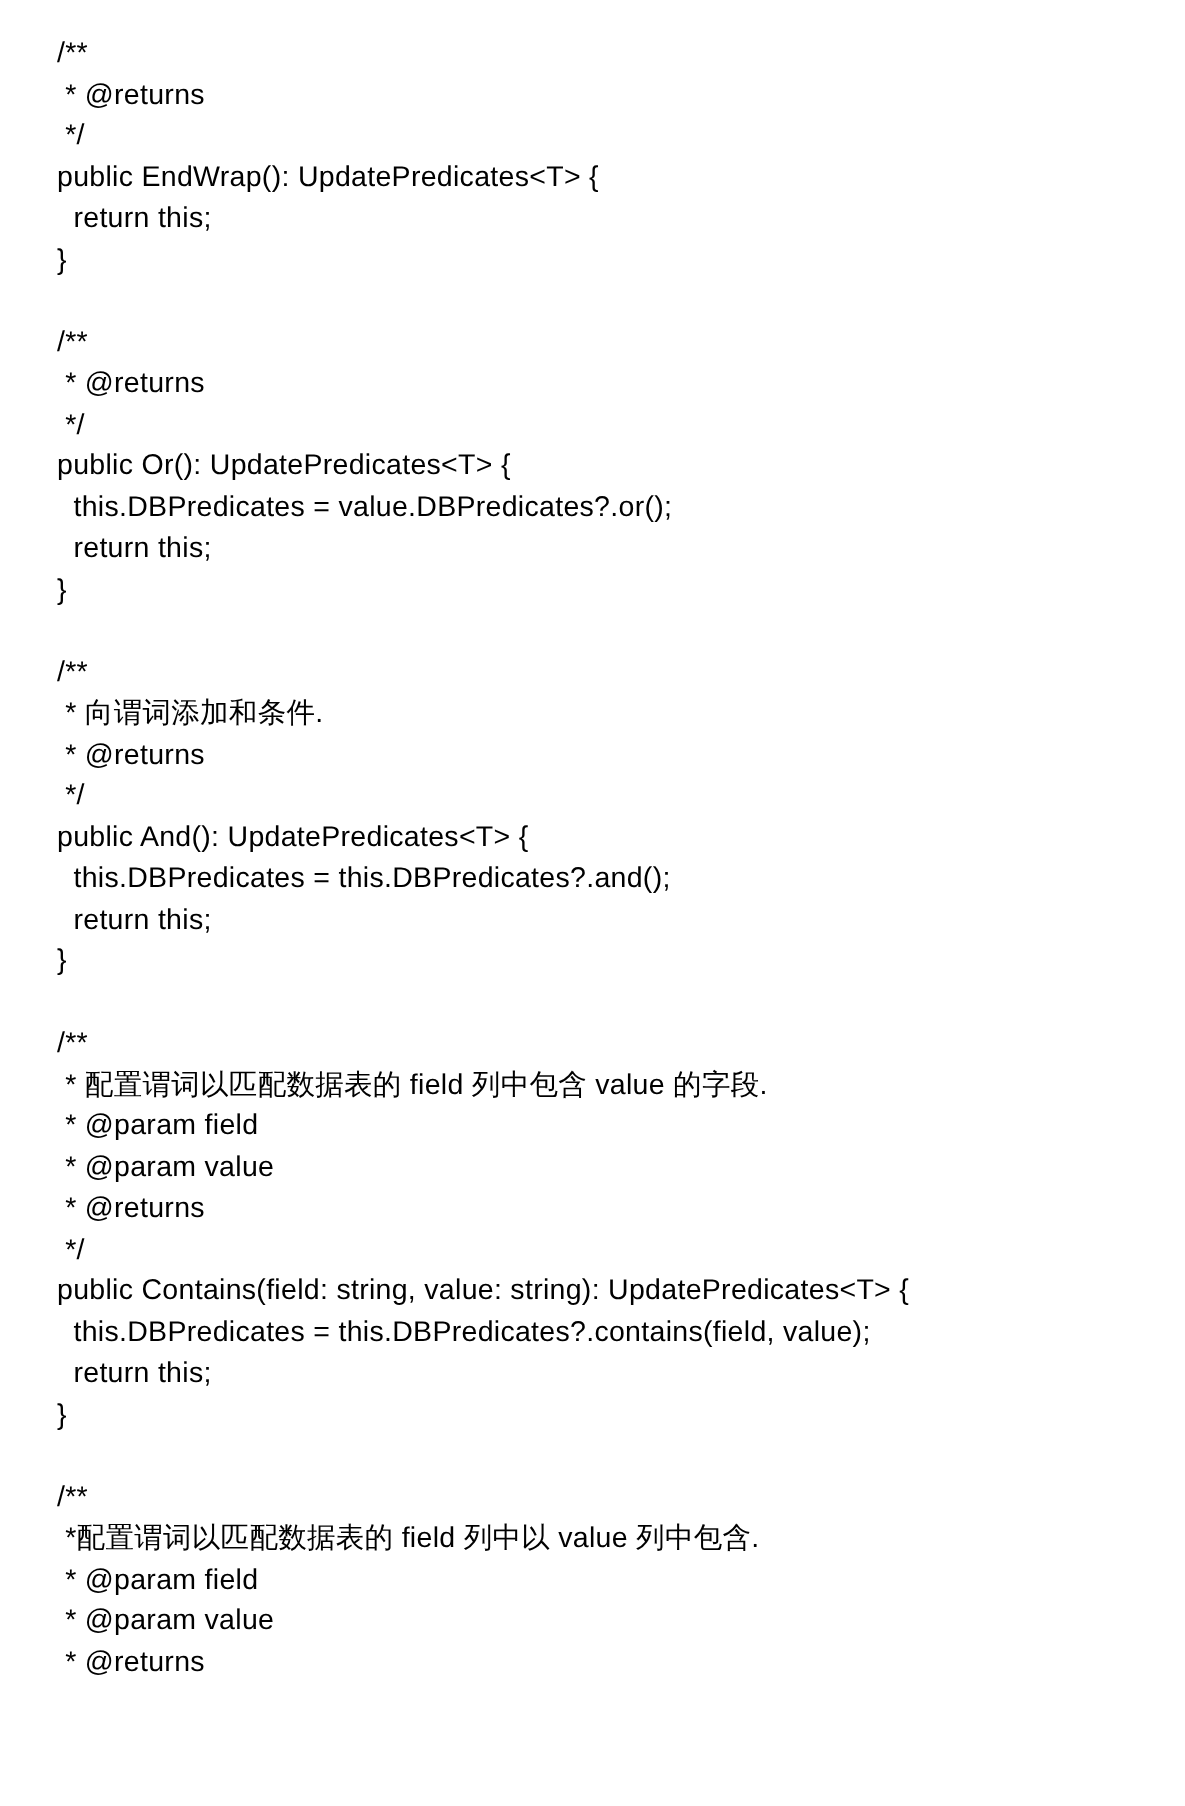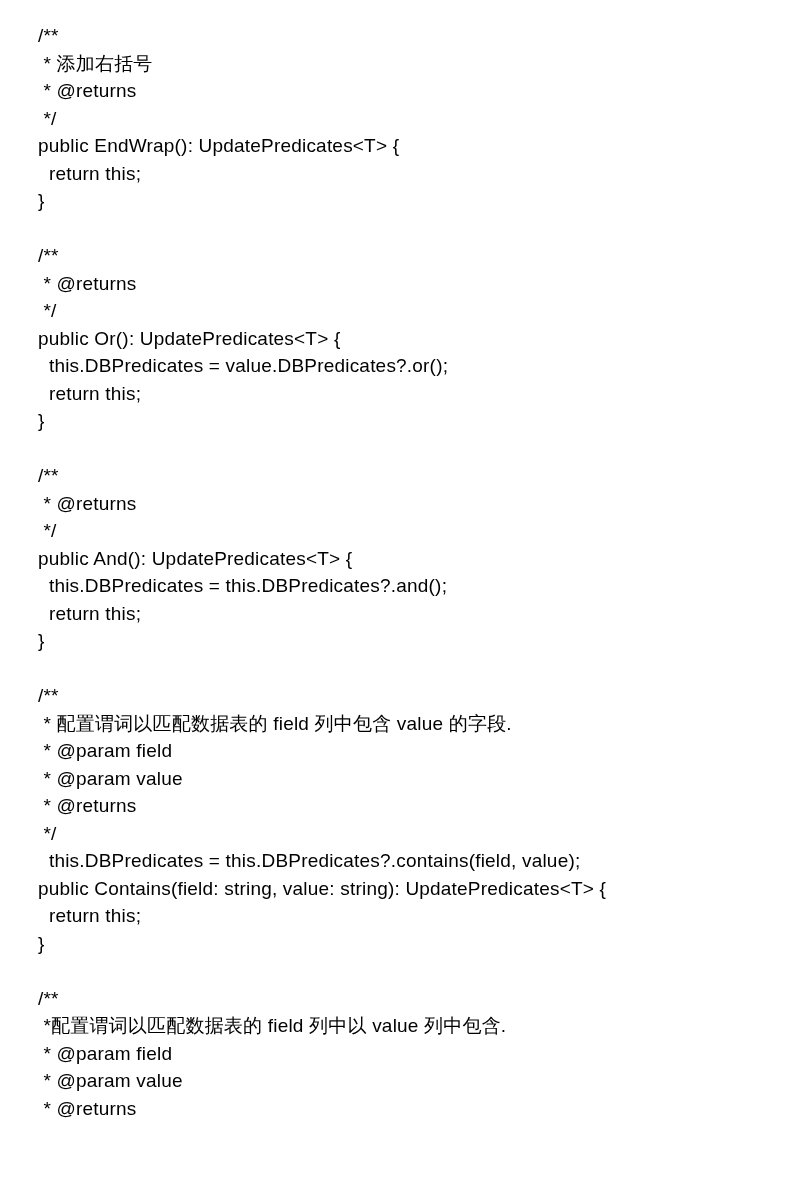--- a/index.html
+++ b/index.html
@@ -33,57 +33,57 @@
     font-weight: 400;
   }
 </style>
 </head>
 <body>
 
 <div class="code-page">
 
   <div class="code-section">
     <div class="code-line">/**</div>
-    <div class="code-line"> * 添加右括号</div>
     <div class="code-line"> * @returns</div>
     <div class="code-line"> */</div>
     <div class="code-line">public EndWrap(): UpdatePredicates&lt;T&gt; {</div>
     <div class="code-line">  return this;</div>
     <div class="code-line">}</div>
   </div>
 
   <div class="code-section">
     <div class="code-line">/**</div>
     <div class="code-line"> * @returns</div>
     <div class="code-line"> */</div>
     <div class="code-line">public Or(): UpdatePredicates&lt;T&gt; {</div>
     <div class="code-line">  this.DBPredicates = value.DBPredicates?.or();</div>
     <div class="code-line">  return this;</div>
     <div class="code-line">}</div>
   </div>
 
   <div class="code-section">
     <div class="code-line">/**</div>
+    <div class="code-line"> * 向谓词添加和条件.</div>
     <div class="code-line"> * @returns</div>
     <div class="code-line"> */</div>
     <div class="code-line">public And(): UpdatePredicates&lt;T&gt; {</div>
     <div class="code-line">  this.DBPredicates = this.DBPredicates?.and();</div>
     <div class="code-line">  return this;</div>
     <div class="code-line">}</div>
   </div>
 
   <div class="code-section">
     <div class="code-line">/**</div>
     <div class="code-line"> * 配置谓词以匹配数据表的 field 列中包含 value 的字段.</div>
     <div class="code-line"> * @param field</div>
     <div class="code-line"> * @param value</div>
     <div class="code-line"> * @returns</div>
     <div class="code-line"> */</div>
+    <div class="code-line">public Contains(field: string, value: string): UpdatePredicates&lt;T&gt; {</div>
     <div class="code-line">  this.DBPredicates = this.DBPredicates?.contains(field, value);</div>
-    <div class="code-line">public Contains(field: string, value: string): UpdatePredicates&lt;T&gt; {</div>
     <div class="code-line">  return this;</div>
     <div class="code-line">}</div>
   </div>
 
   <div class="code-section">
     <div class="code-line">/**</div>
     <div class="code-line"> *配置谓词以匹配数据表的 field 列中以 value 列中包含.</div>
     <div class="code-line"> * @param field</div>
     <div class="code-line"> * @param value</div>
     <div class="code-line"> * @returns</div>

